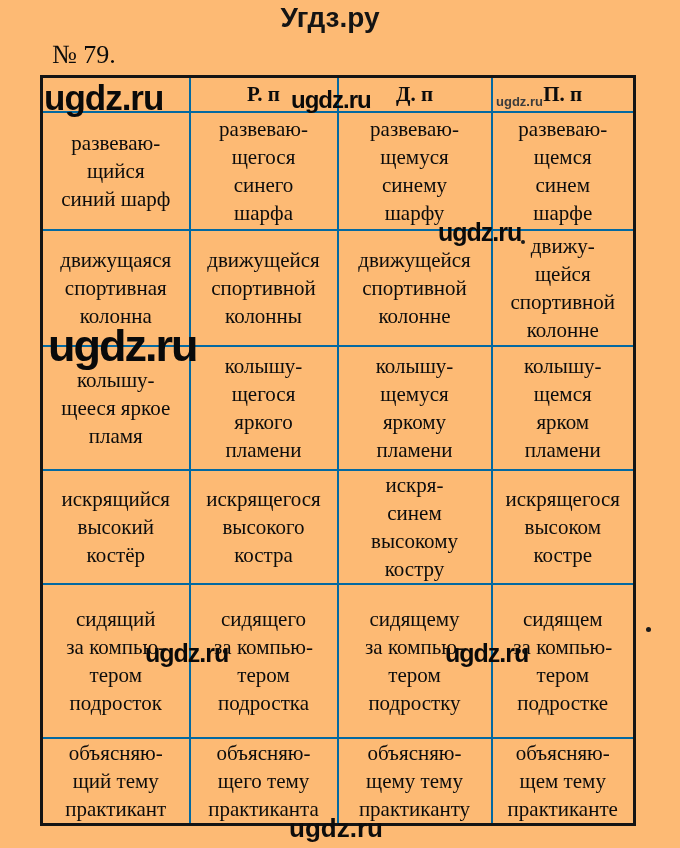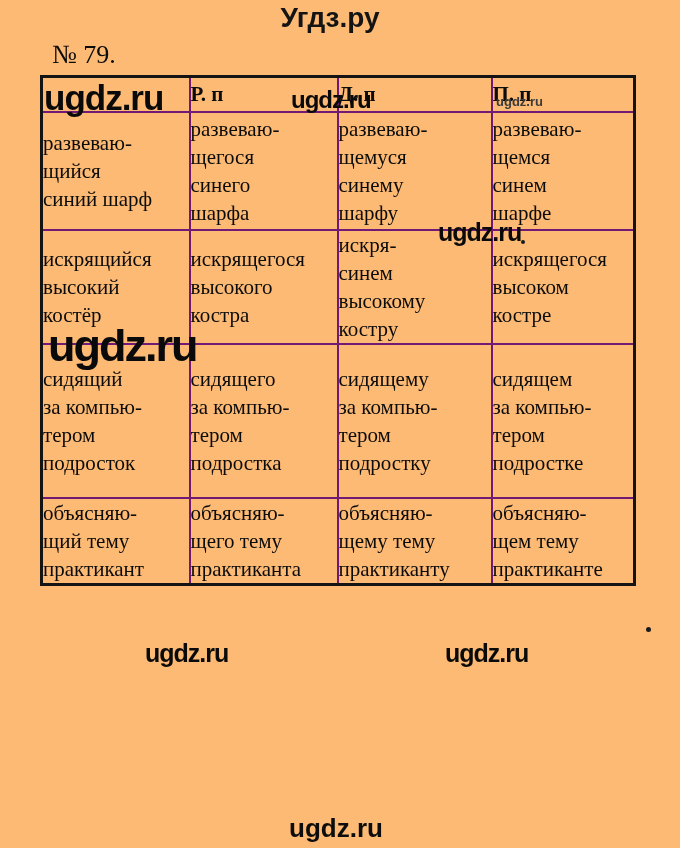--- a/index.html
+++ b/index.html
@@ -32,21 +32,22 @@
   }
   table.decl-table {
     position: absolute;
     left: 40px; top: 75px;
     width: 593px;
     border-collapse: collapse;
     table-layout: fixed;
     border: 3px solid #141414;
   }
   table.decl-table td {
-    border: 2px solid #701a75;
+    border: 2px solid #0369a1;
+    text-align: center;
     vertical-align: middle;
     white-space: pre-line;
     font-size: 21px;
     line-height: 28px;
     padding: 0;
     overflow: hidden;
     color: #0c0c0c;
   }
   table.decl-table tr.header-row td {
     font-weight: 700;
@@ -115,20 +116,52 @@
 синего
 шарфа</td>
       <td>развеваю-
 щемуся
 синему
 шарфу</td>
       <td>развеваю-
 щемся
 синем
 шарфе</td>
+    </tr>
+    <tr style="height:116px">
+      <td>движущаяся
+спортивная
+колонна</td>
+      <td>движущейся
+спортивной
+колонны</td>
+      <td>движущейся
+спортивной
+колонне</td>
+      <td>движу-
+щейся
+спортивной
+колонне</td>
+    </tr>
+    <tr style="height:124px">
+      <td>колышу-
+щееся яркое
+пламя</td>
+      <td>колышу-
+щегося
+яркого
+пламени</td>
+      <td>колышу-
+щемуся
+яркому
+пламени</td>
+      <td>колышу-
+щемся
+ярком
+пламени</td>
     </tr>
     <tr style="height:92px">
       <td>искрящийся
 высокий
 костёр</td>
       <td>искрящегося
 высокого
 костра</td>
       <td>искря-
 синем

